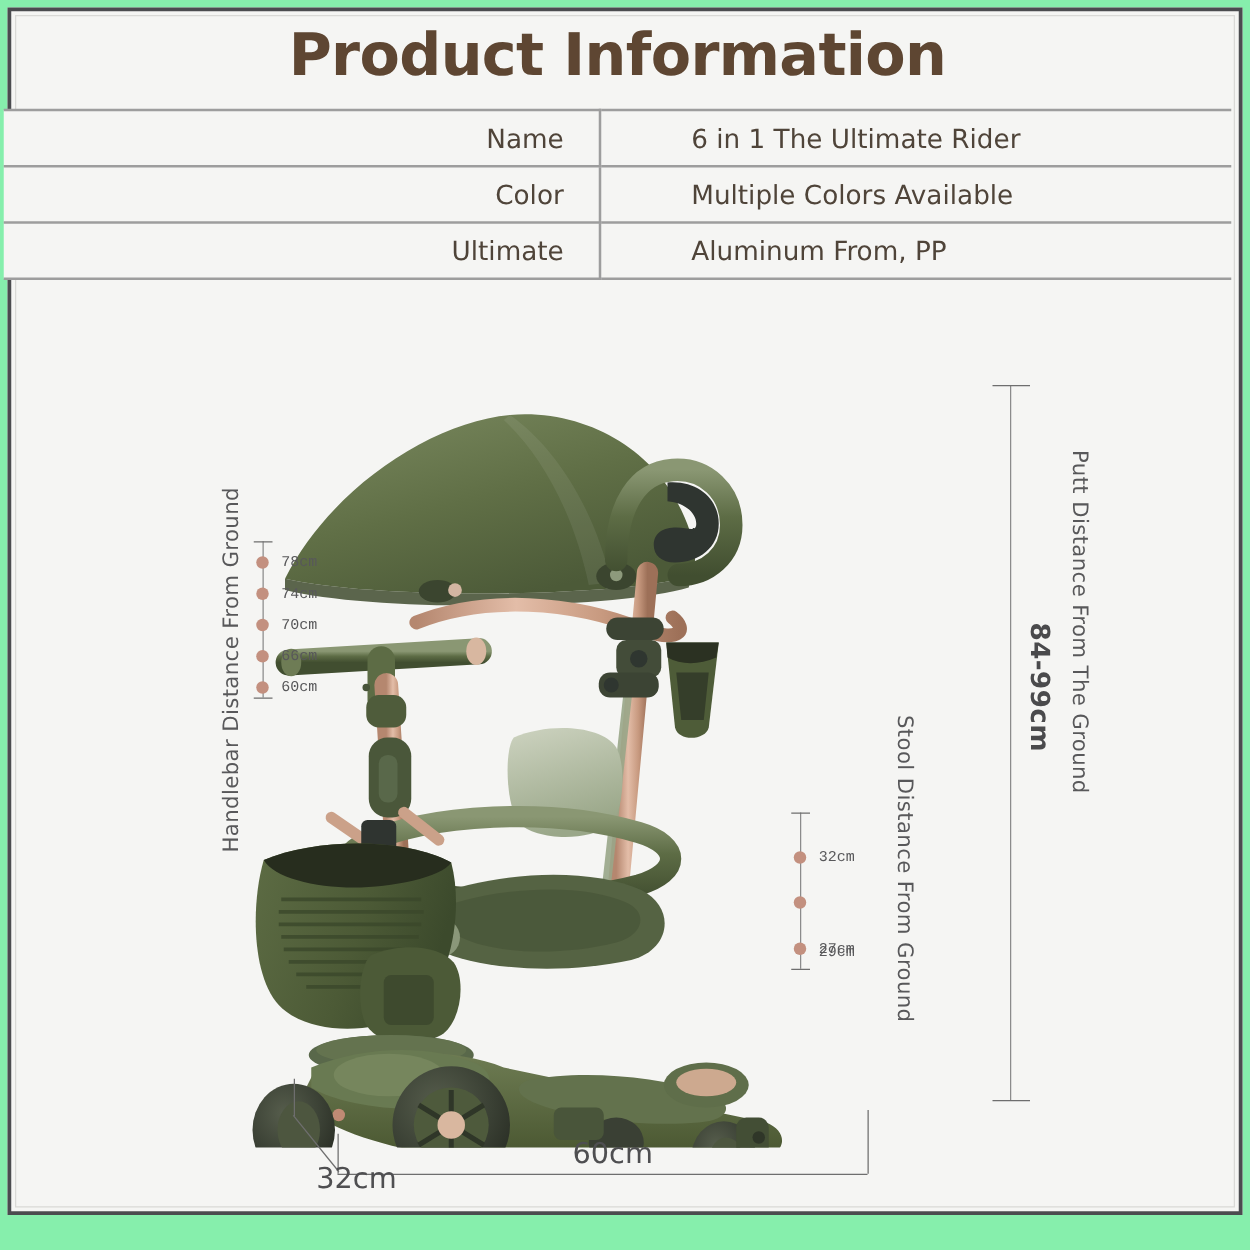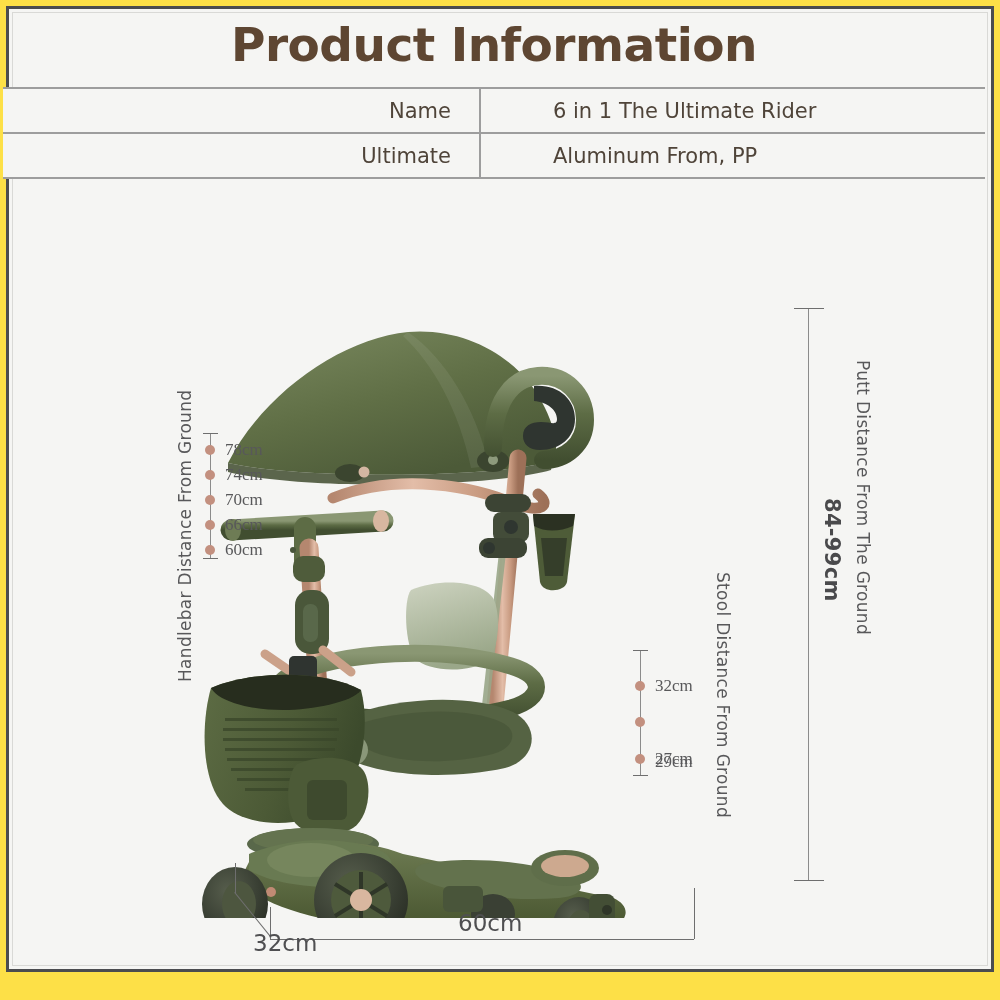--- a/index.html
+++ b/index.html
@@ -8,21 +8,21 @@
     padding: 0;
     background: #f2f2f0;
   }
   body {
     font-family: "Liberation Sans", sans-serif;
   }
   .page {
     position: relative;
     width: 1000px;
     height: 1000px;
-    background: #fde047;
+    background: #86efac;
     overflow: hidden;
   }
   
   .card-frame {
     position: absolute;
     left: 6px;
     top: 6px;
     width: 988px;
     height: 966px;
     border: 3px solid #4b4c4f;
@@ -148,23 +148,23 @@
     position: absolute;
     left: -5px;
     width: 10px;
     height: 10px;
     border-radius: 50%;
     background: #c3907f;
   }
   .scale .tick-text {
     position: absolute;
     left: 15px;
-    font-size: 17px;
+    font-size: 12px;
     color: #58585a;
-    font-family: Liberation Serif, serif;
+    font-family: Liberation Mono, monospace;
     white-space: nowrap;
     transform: translateY(-50%);
   }
 
   
   .longbracket {
     position: absolute;
   }
   .longbracket .stem {
     position: absolute;
@@ -210,20 +210,24 @@
     <div class="card-frame-inner"></div>
   </div>
 
   <div class="title">Product Information</div>
 
   <table class="spec-table">
     <tbody>
       <tr>
         <td class="label">Name</td>
         <td class="value">6 in 1 The Ultimate Rider</td>
+      </tr>
+      <tr>
+        <td class="label">Color</td>
+        <td class="value">Multiple Colors Available</td>
       </tr>
       <tr>
         <td class="label">Ultimate</td>
         <td class="value">Aluminum From, PP</td>
       </tr>
     </tbody>
   </table>
 
   <div class="photo-area">
 

